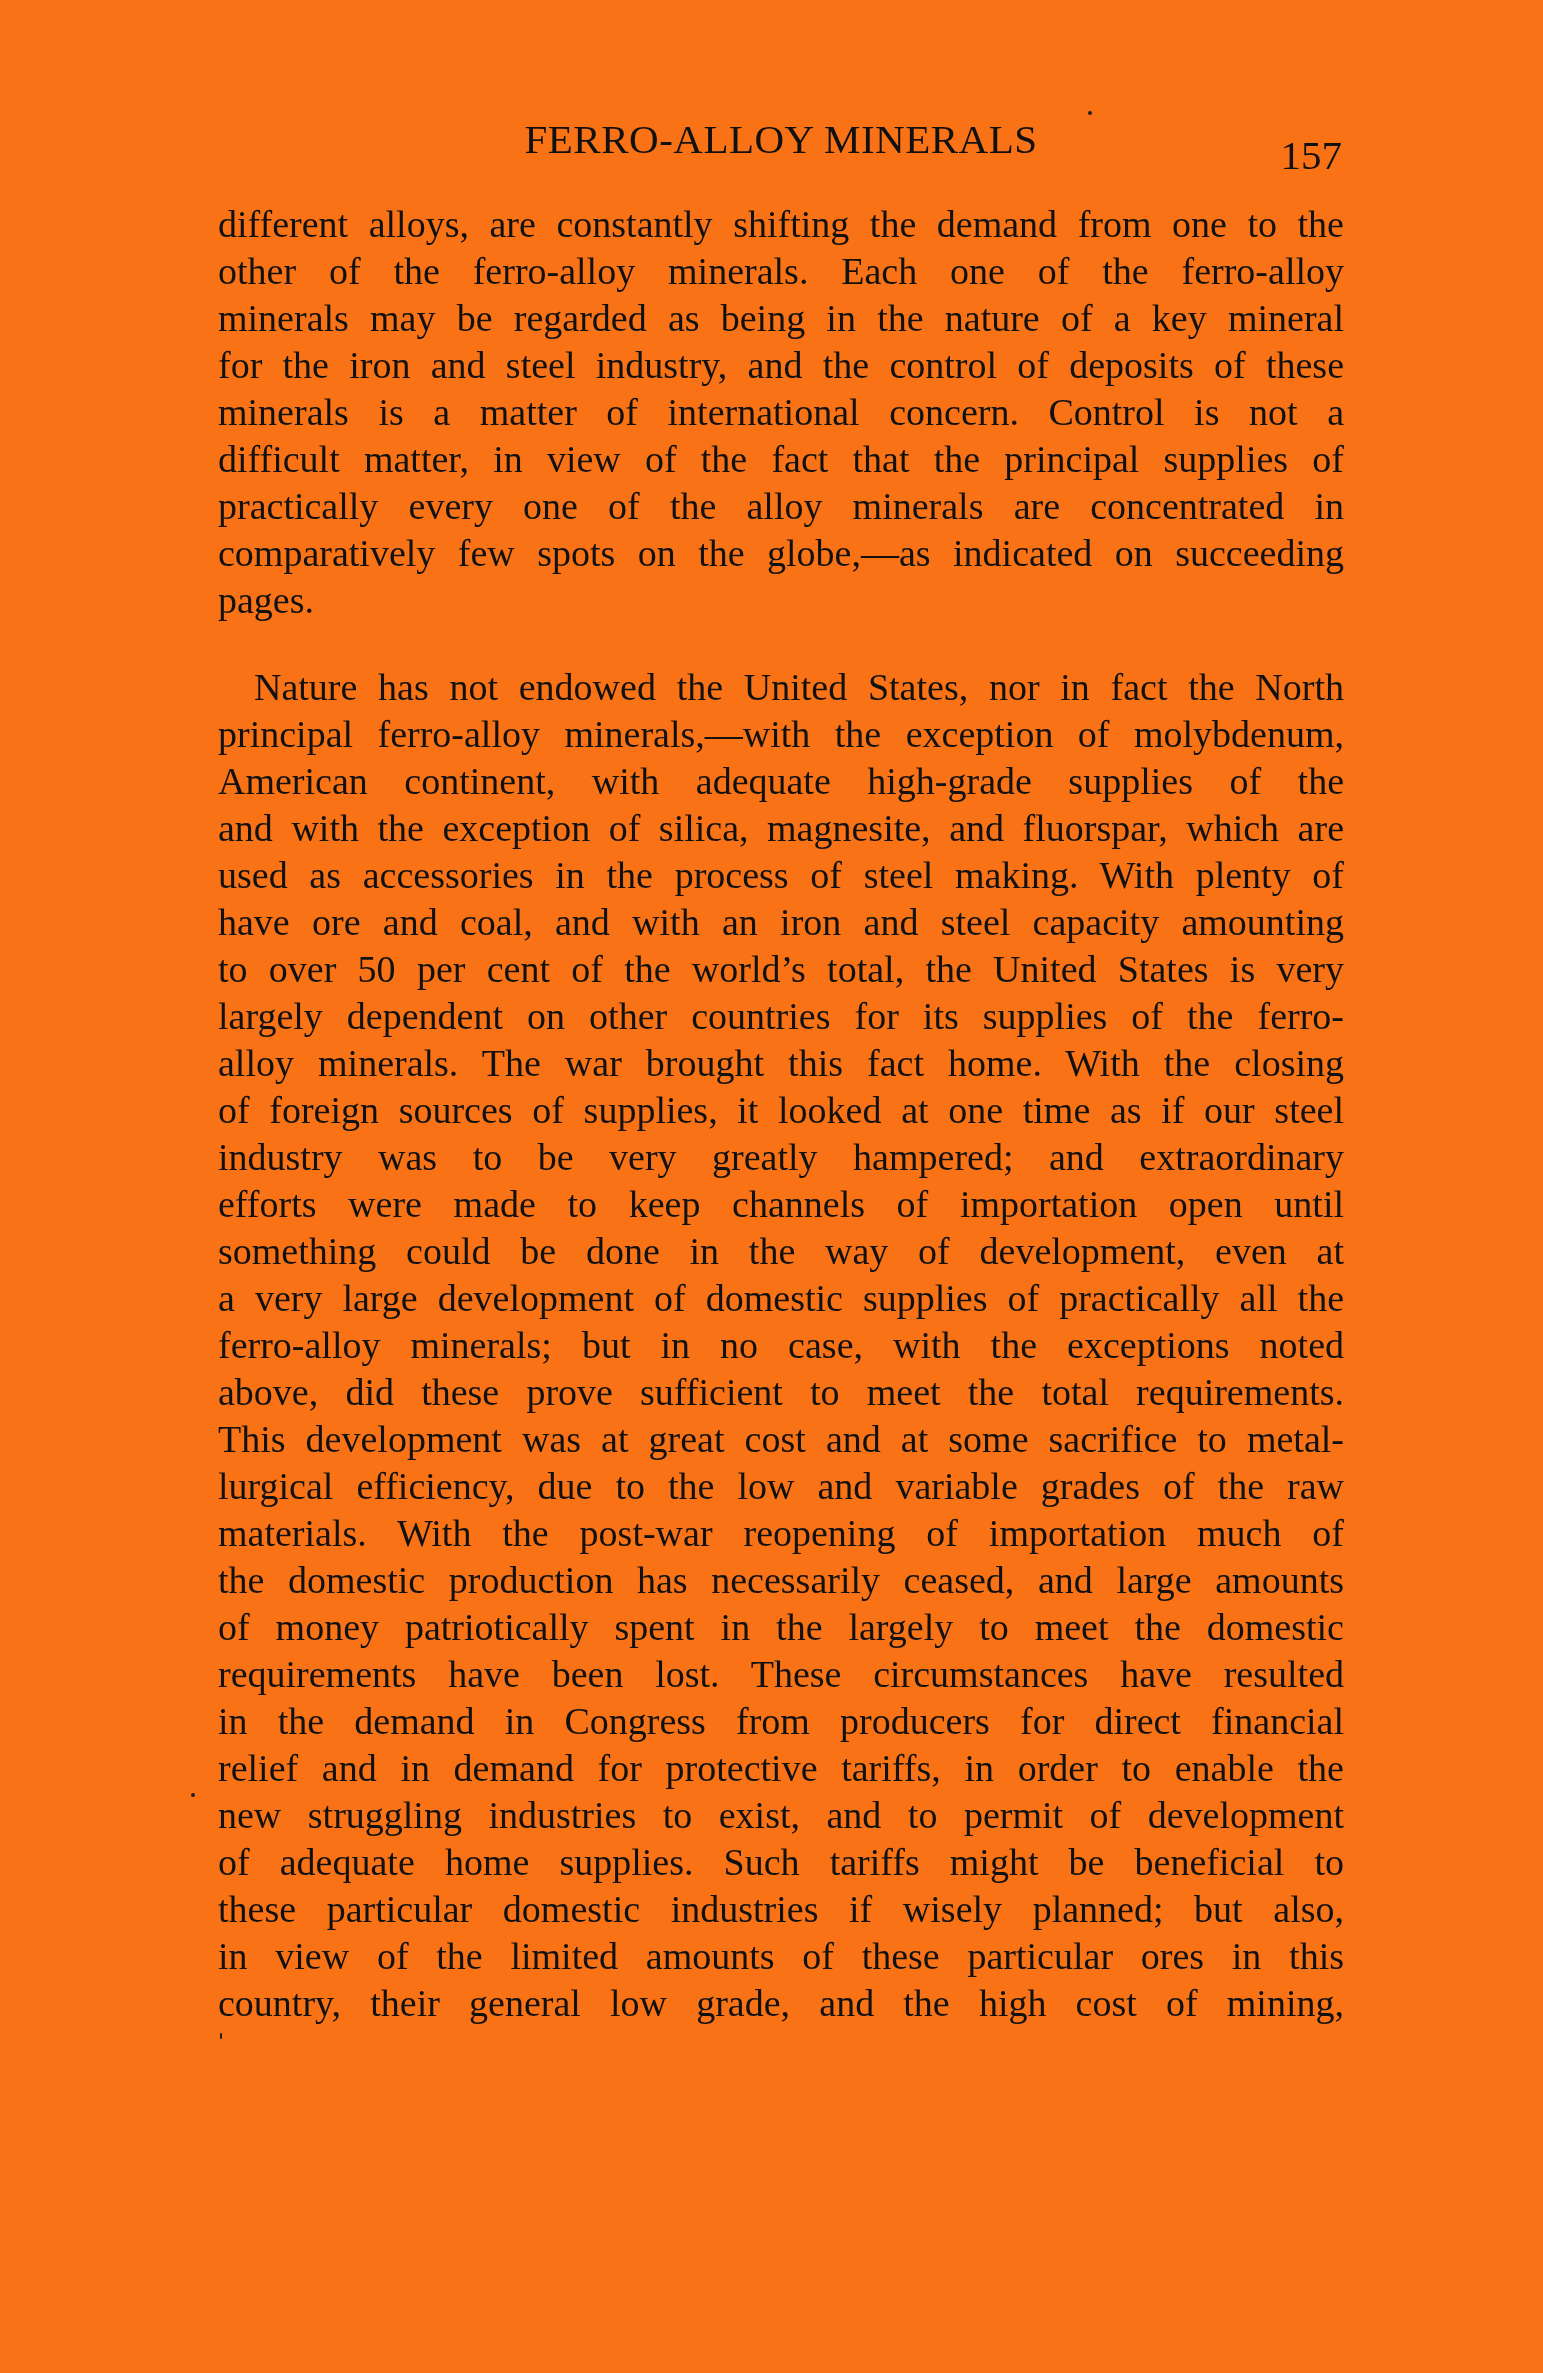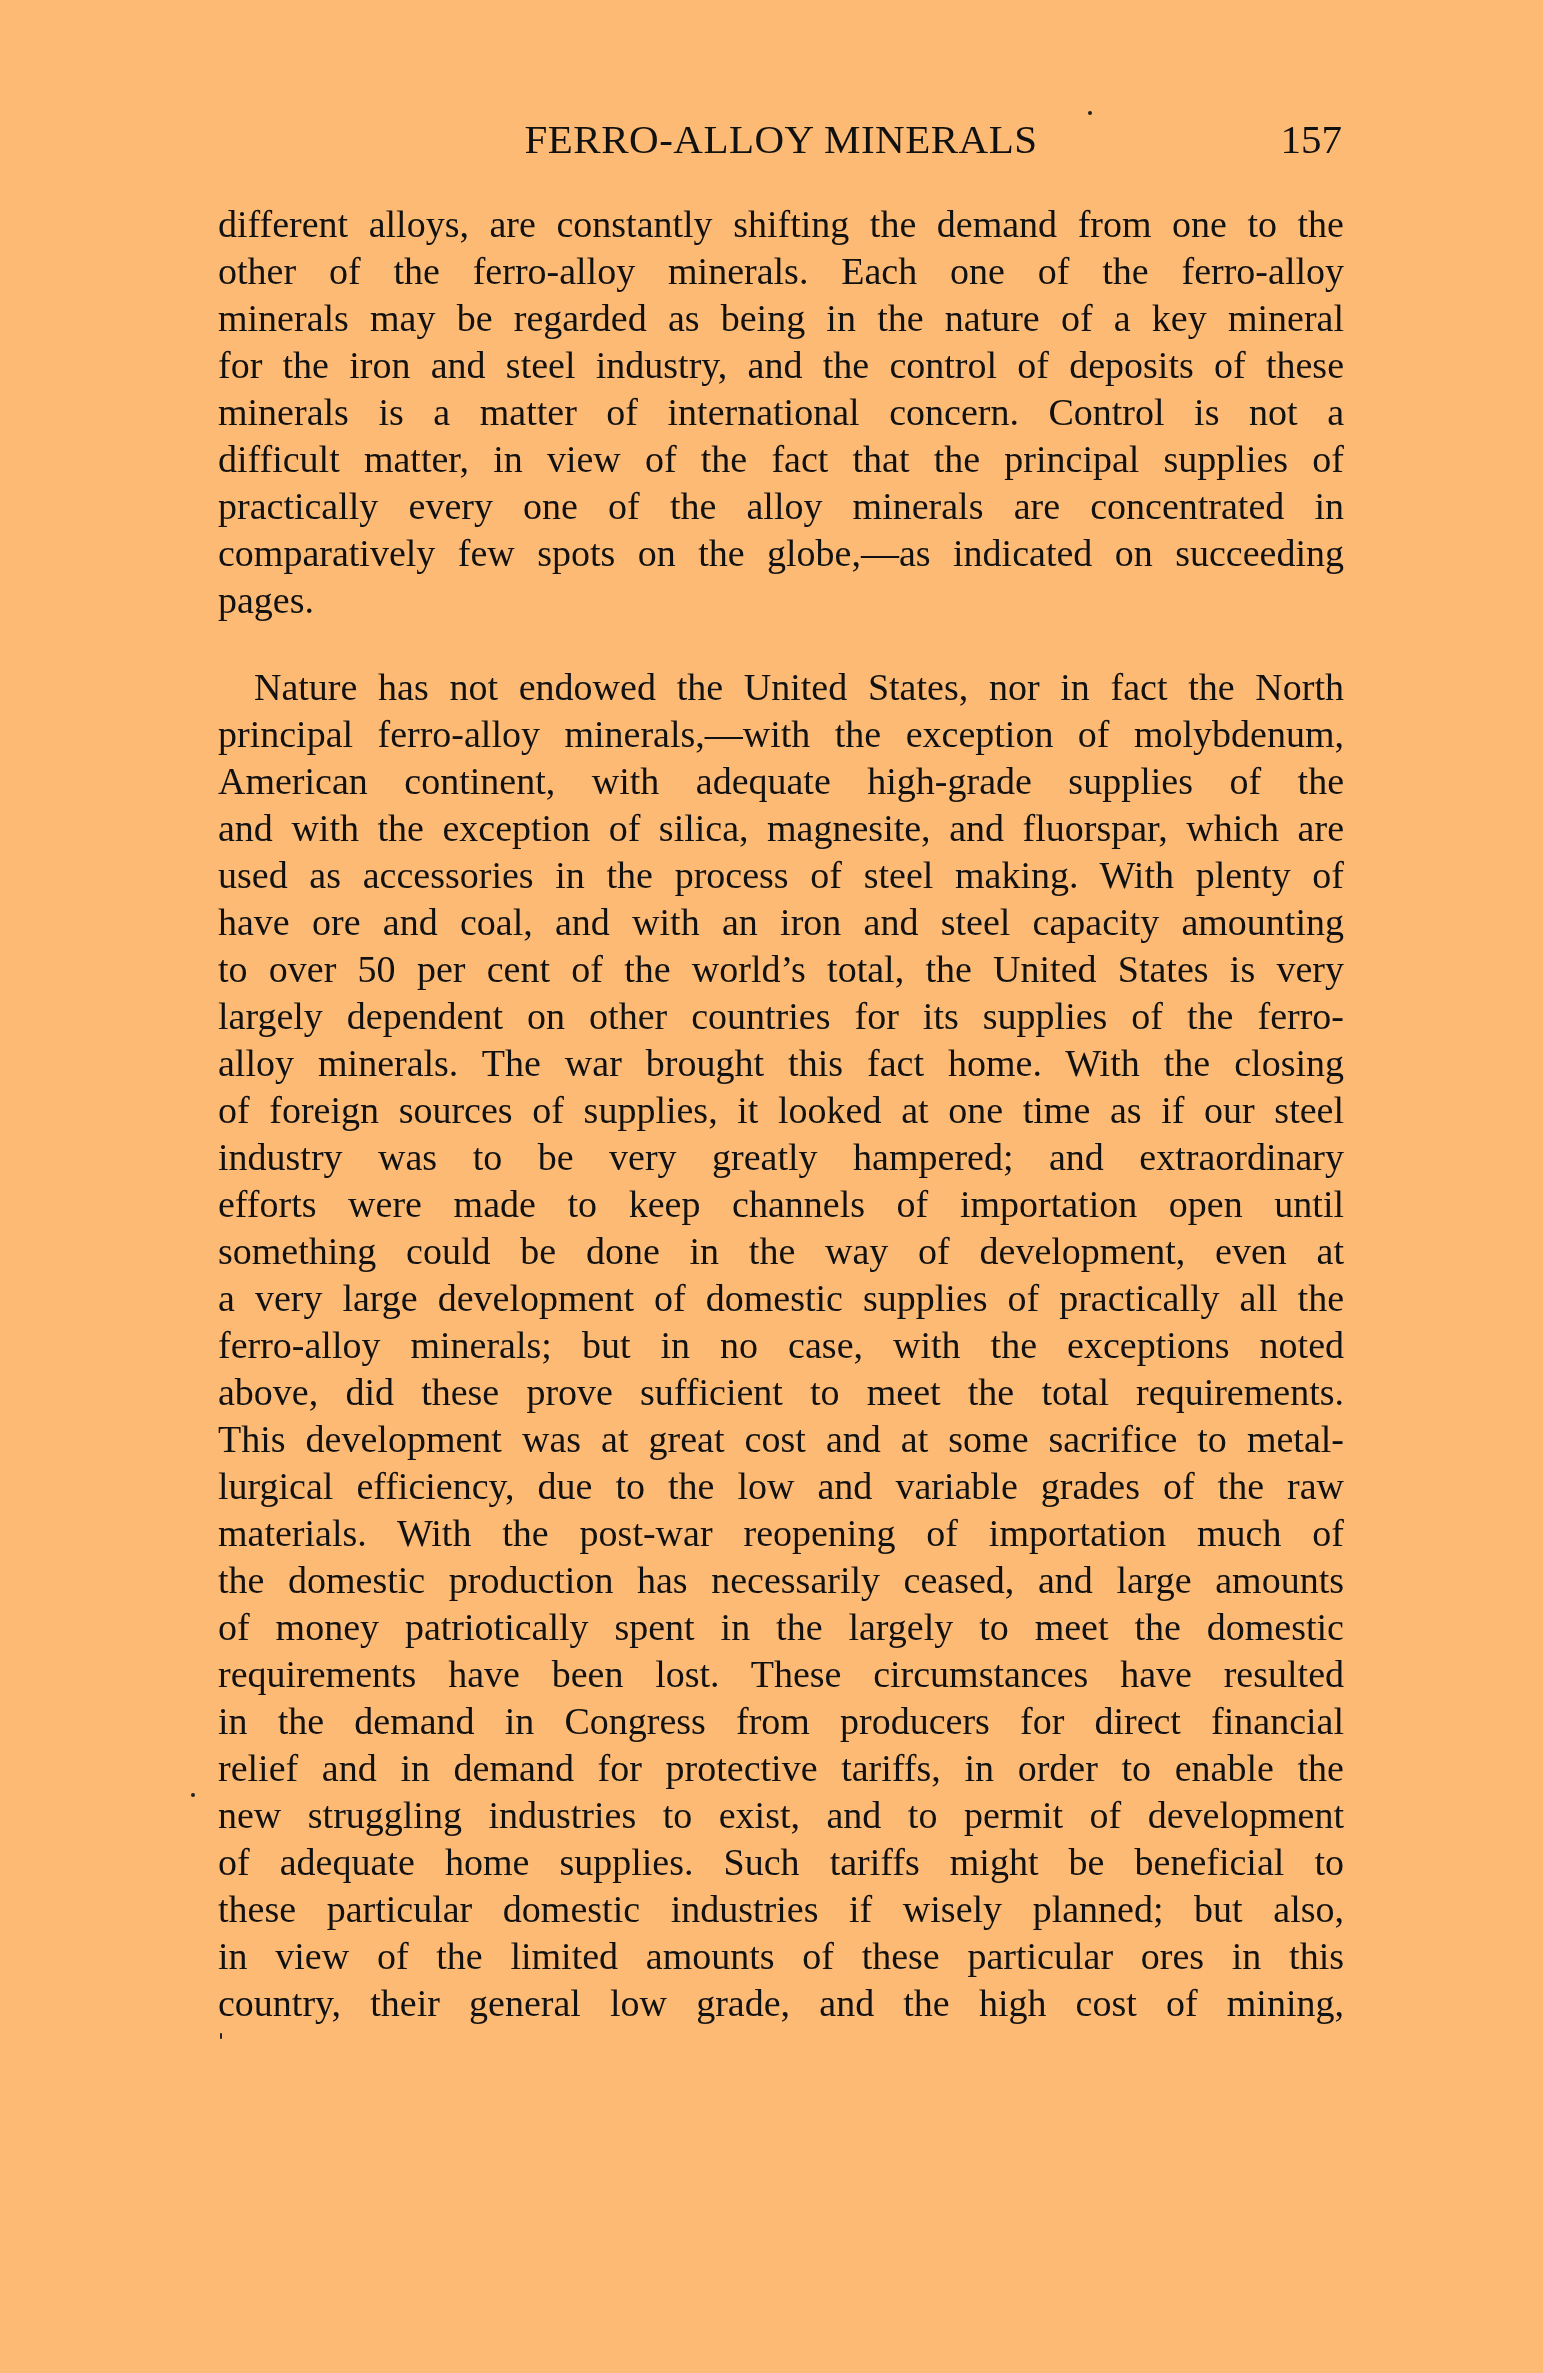--- a/index.html
+++ b/index.html
@@ -1,20 +1,20 @@
 <!DOCTYPE html>
 <html style="font-size:15px"><head>
 <meta charset="utf-8">
 <style>
   html, body { margin: 0; padding: 0; background: #ffffff; }
   body { width: 1544px; height: 2373px; position: relative; overflow: hidden; }
-  .page { position: absolute; left: 0; top: 0; width: 1544px; height: 2373px; background: #fdba74; color: #111111; }
+  .page { position: absolute; left: 0; top: 0; width: 1544px; height: 2373px; background: #f97316; color: #111111; }
   .running-head { position: absolute; left: 218px; top: 117px; width: 1126px; height: 44px; font-family: "Liberation Serif", "DejaVu Serif", serif; }
   .running-title { position: absolute; left: 0; right: 0; text-align: center; font-size: 41px; line-height: 44px; letter-spacing: 0.5px; }
-  .page-number { position: absolute; right: 1.9px; top: 0; font-size: 41px; line-height: 44px; }
+  .page-number { position: absolute; right: 1.9px; top: 16px; font-size: 41px; line-height: 44px; }
   .body-text { position: absolute; left: 218px; top: 201px; width: 1126px; font-family: "Liberation Serif", "DejaVu Serif", serif; font-size: 38px; }
   .line { display: block; height: 47px; line-height: 47px; white-space: nowrap; text-align: justify; text-align-last: justify; }
   .line.last { text-align-last: left; }
   .line.indent { padding-left: 36px; margin-top: 40px; }
   .speck { position: absolute; background: #222; border-radius: 50%; }
 </style>
 </head>
 <body>
 
 <div class="page">

